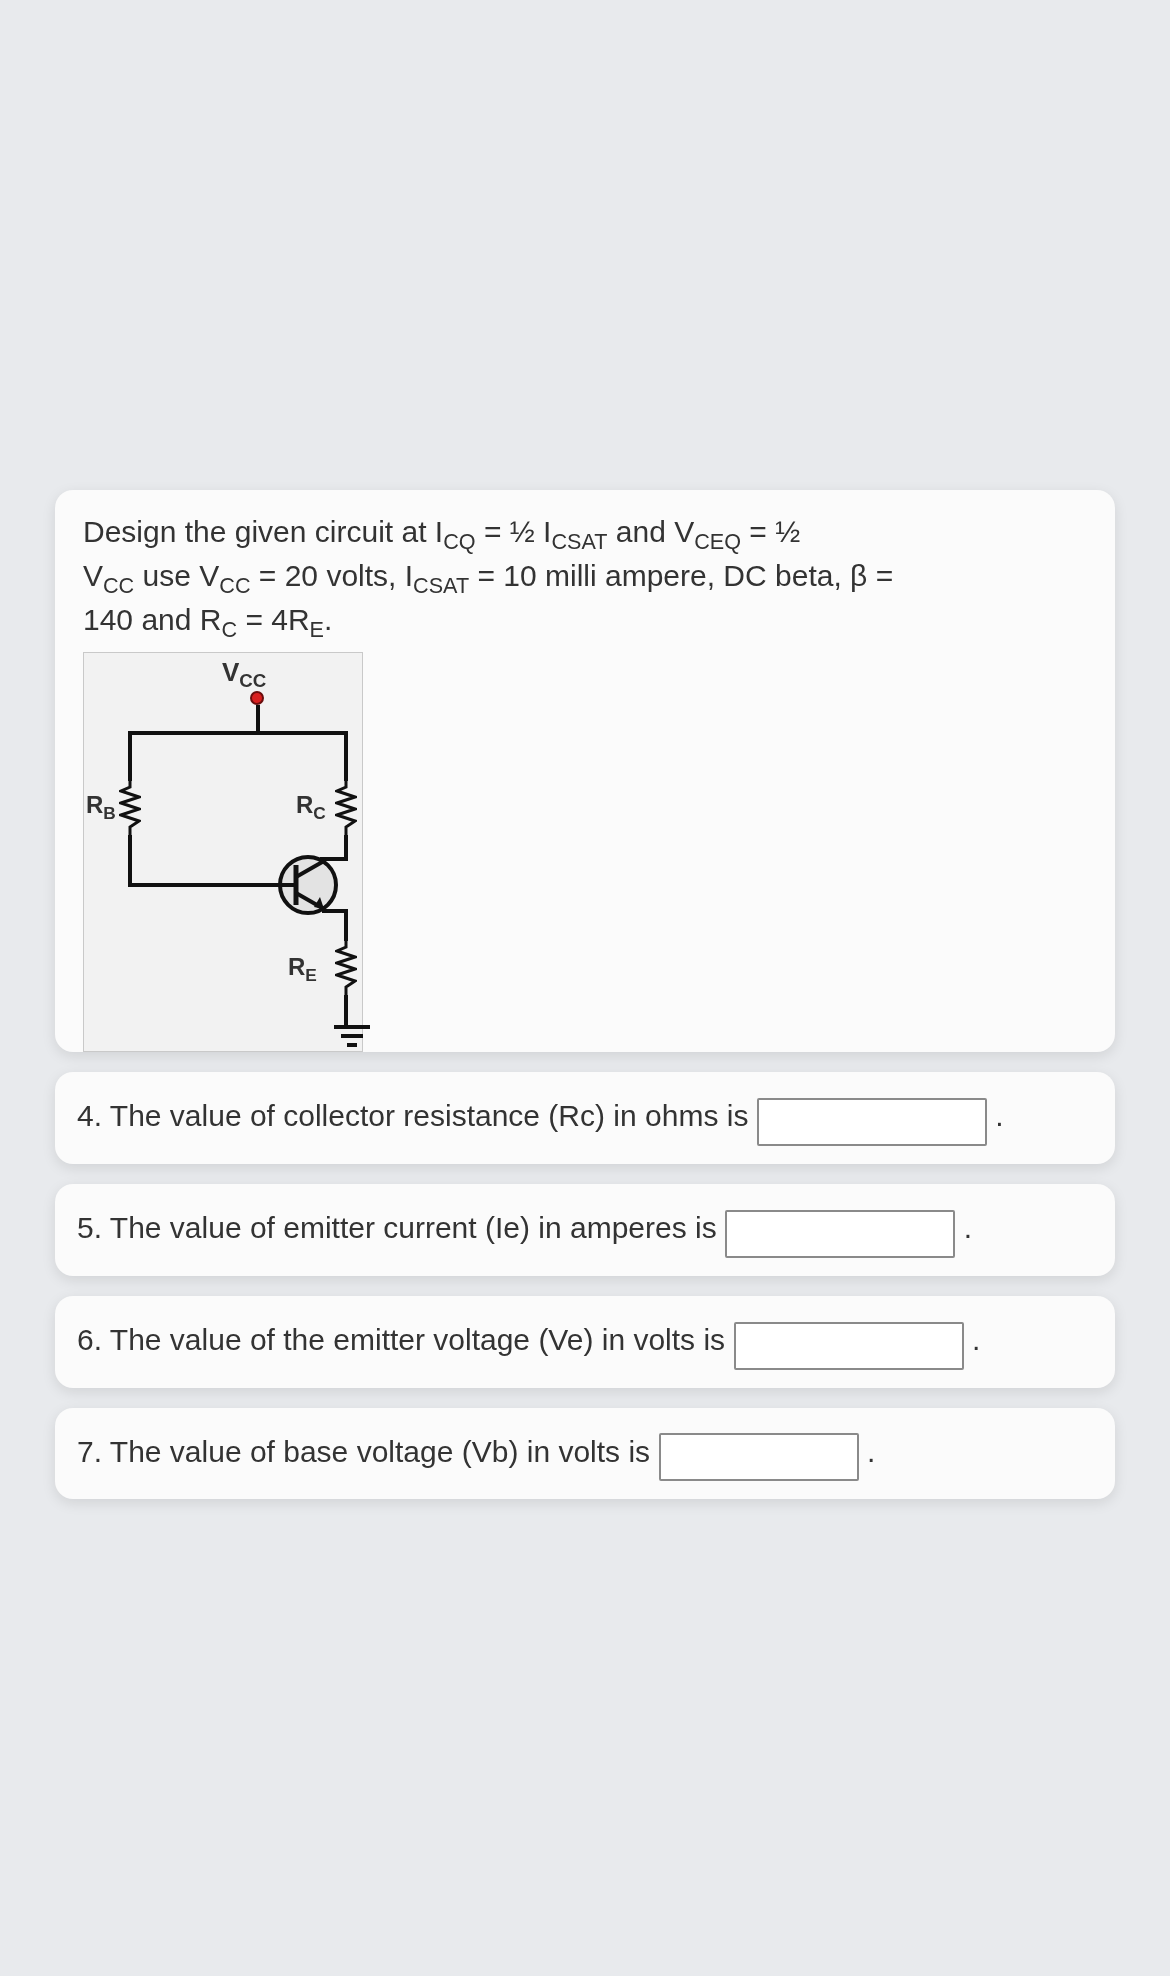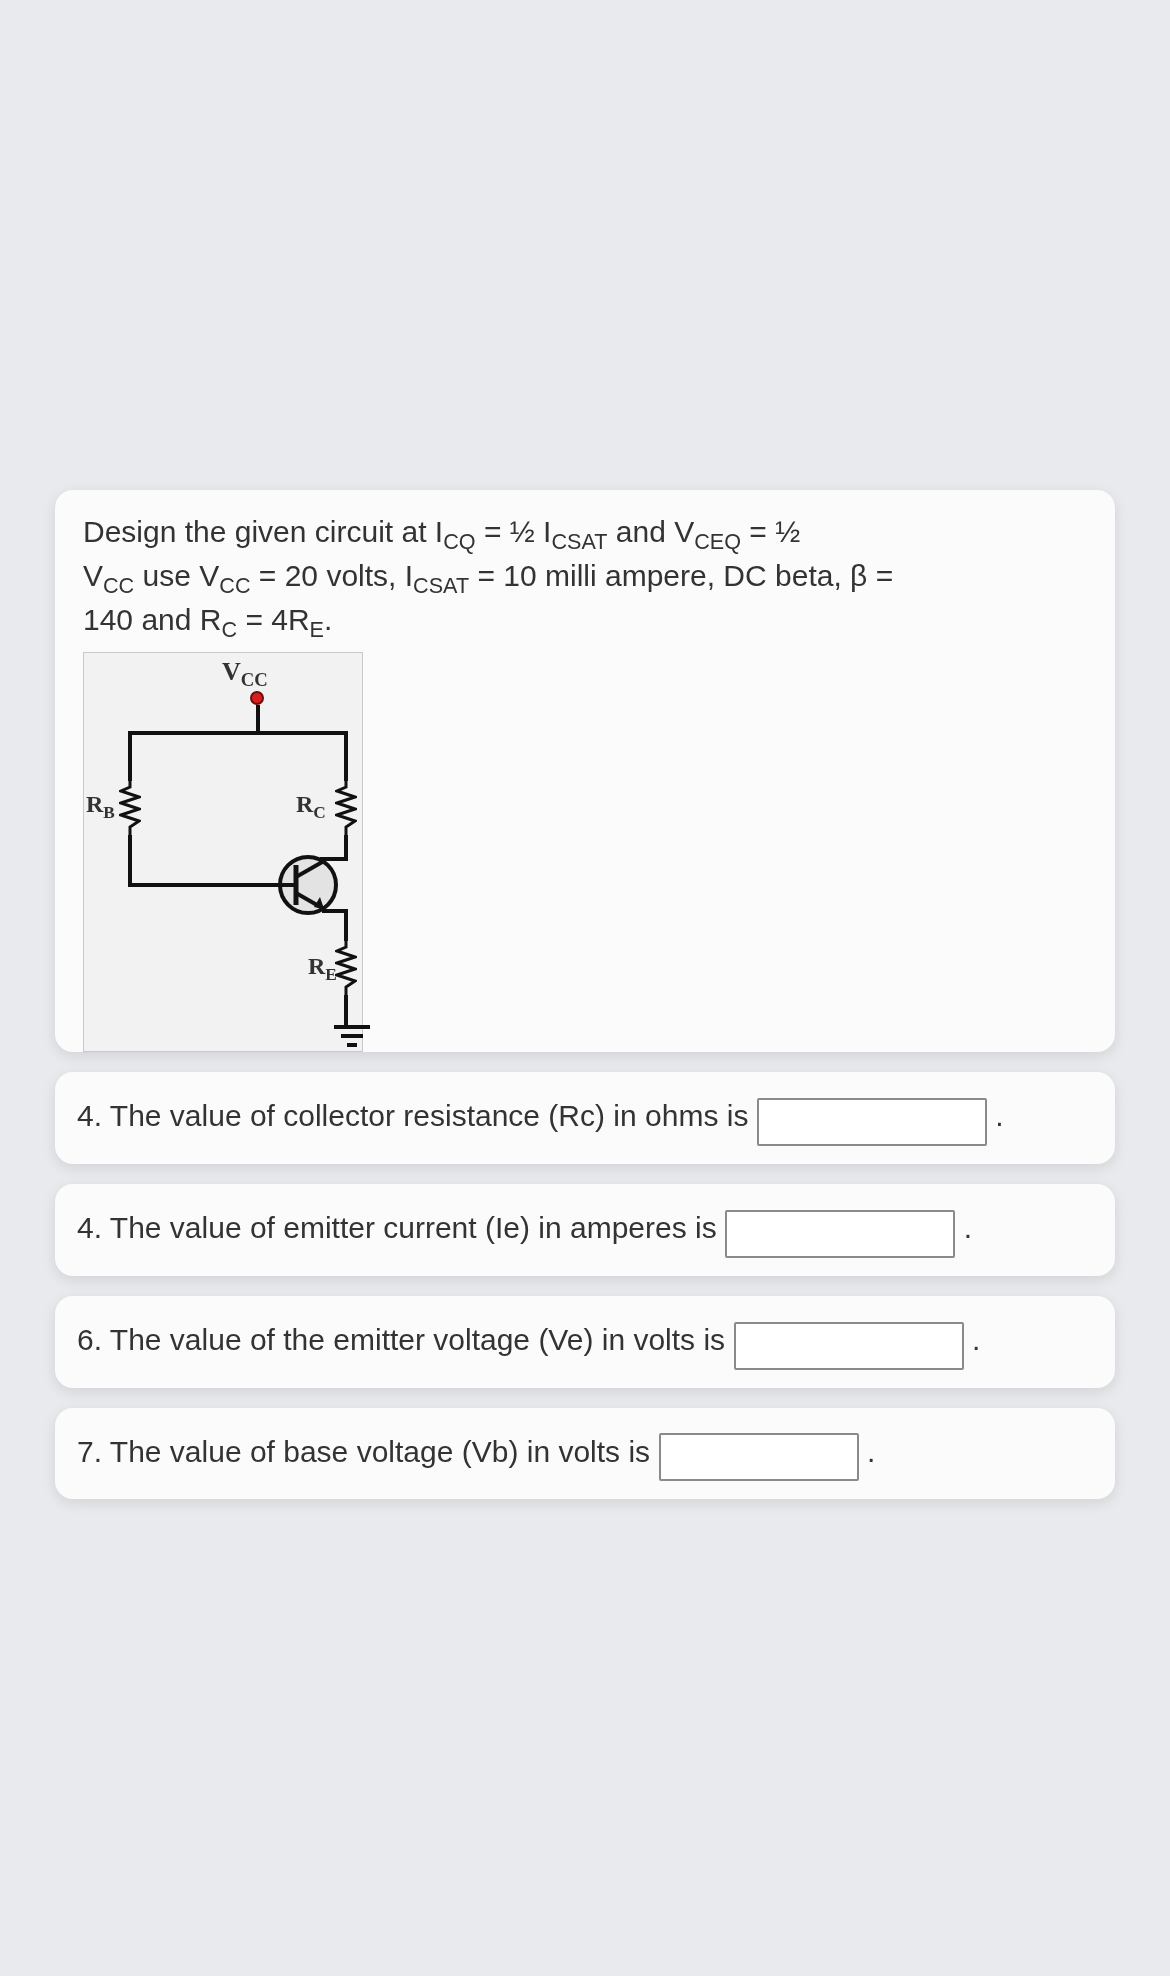--- a/index.html
+++ b/index.html
@@ -32,21 +32,20 @@
     color: #333;
   }
   .sub { font-size: 0.72em; vertical-align: sub; }
   .diagram {
     margin-top: 8px;
     width: 280px;
     height: 400px;
     background: #f2f2f2;
     border: 1px solid #c9c9c9;
     position: relative;
-    font-family: Liberation Serif, serif;
   }
   
   .wire { position:absolute; background:#111; }
   .vcc-label { position:absolute; left:138px; top:4px; font-size:26px; font-weight:600; }
   .dot { position:absolute; width:14px; height:14px; border-radius:50%; background:#d81f1f; left:166px; top:38px; border:2px solid #6a0d0d; }
   .res {
     position:absolute; width:22px; height:54px;
   }
   .res svg { width:22px; height:54px; display:block; }
   .res-label { position:absolute; font-size:24px; font-weight:600; }
@@ -139,21 +138,21 @@
       <div class="wire" style="left:236px; top:204px; width:28px; height:4px;"></div>
 
       <div class="wire" style="left:260px; top:258px; width:4px; height:30px;"></div>
       <div class="wire" style="left:238px; top:256px; width:26px; height:4px;"></div>
 
       <div class="res" style="left:251px; top:288px;">
         <svg viewBox="0 0 22 54">
             <polyline points="11,0 11,6 2,10 20,16 2,22 20,28 2,34 20,40 11,46 11,54" fill="none" stroke="#111" stroke-width="3"></polyline>
           </svg>
       </div>
-      <div class="res-label" style="left:224px; top:300px;">
+      <div class="res-label" style="left:204px; top:300px;">
         <span>R</span><span class="sub">E</span>
       </div>
 
       <div class="wire" style="left:260px; top:342px; width:4px; height:30px;"></div>
       <div class="gnd">
         <svg viewBox="0 0 40 28">
           <line x1="2" y1="4" x2="38" y2="4" stroke="#111" stroke-width="4"></line>
           <line x1="9" y1="13" x2="31" y2="13" stroke="#111" stroke-width="4"></line>
           <line x1="15" y1="22" x2="25" y2="22" stroke="#111" stroke-width="4"></line>
         </svg>
@@ -161,21 +160,21 @@
     </div>
   </div>
 
   <div class="card q-card">
     <span class="q-text">4. The value of collector resistance (Rc) in ohms is</span>
     <input class="answer-box" type="text" value="" style="">
     <span class="period">.</span>
   </div>
 
   <div class="card q-card">
-    <span class="q-text">4. The value of emitter current (Ie) in amperes is</span>
+    <span class="q-text">5. The value of emitter current (Ie) in amperes is</span>
     <input class="answer-box" type="text" value="" style="">
     <span class="period">.</span>
   </div>
 
   <div class="card q-card">
     <span class="q-text">6. The value of the emitter voltage (Ve) in volts is</span>
     <input class="answer-box" type="text" value="" style="">
     <span class="period">.</span>
   </div>
 

